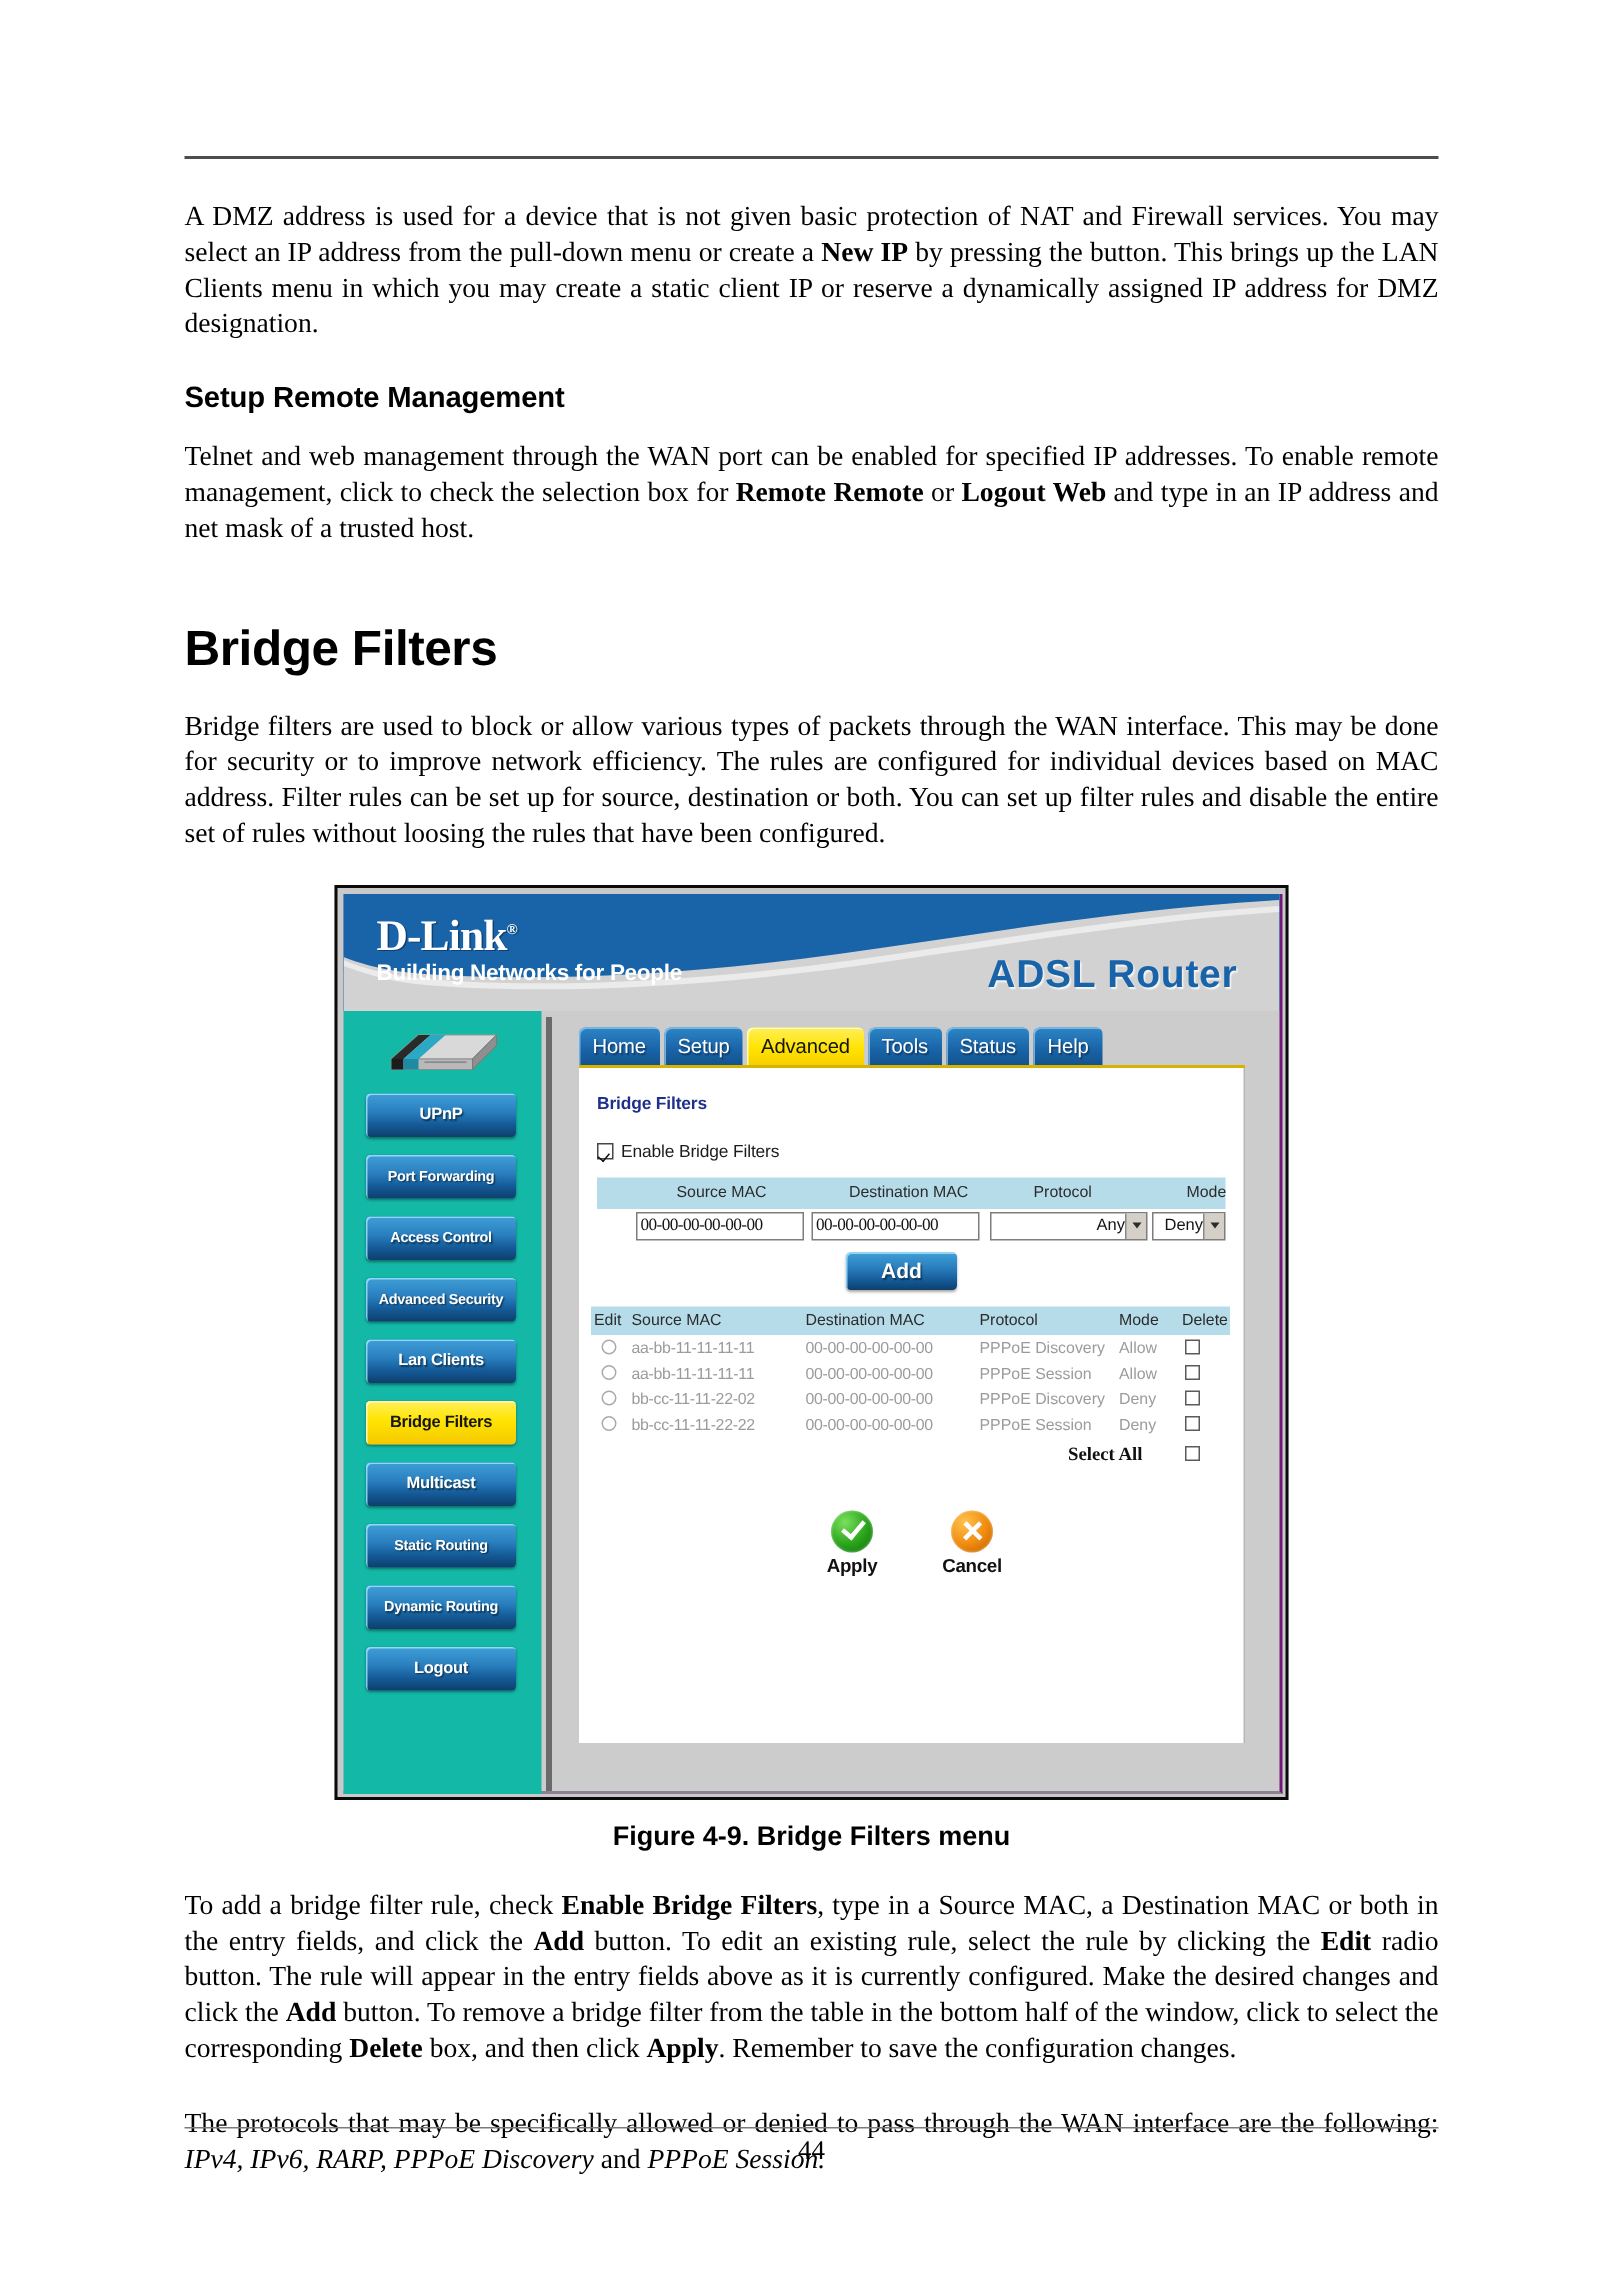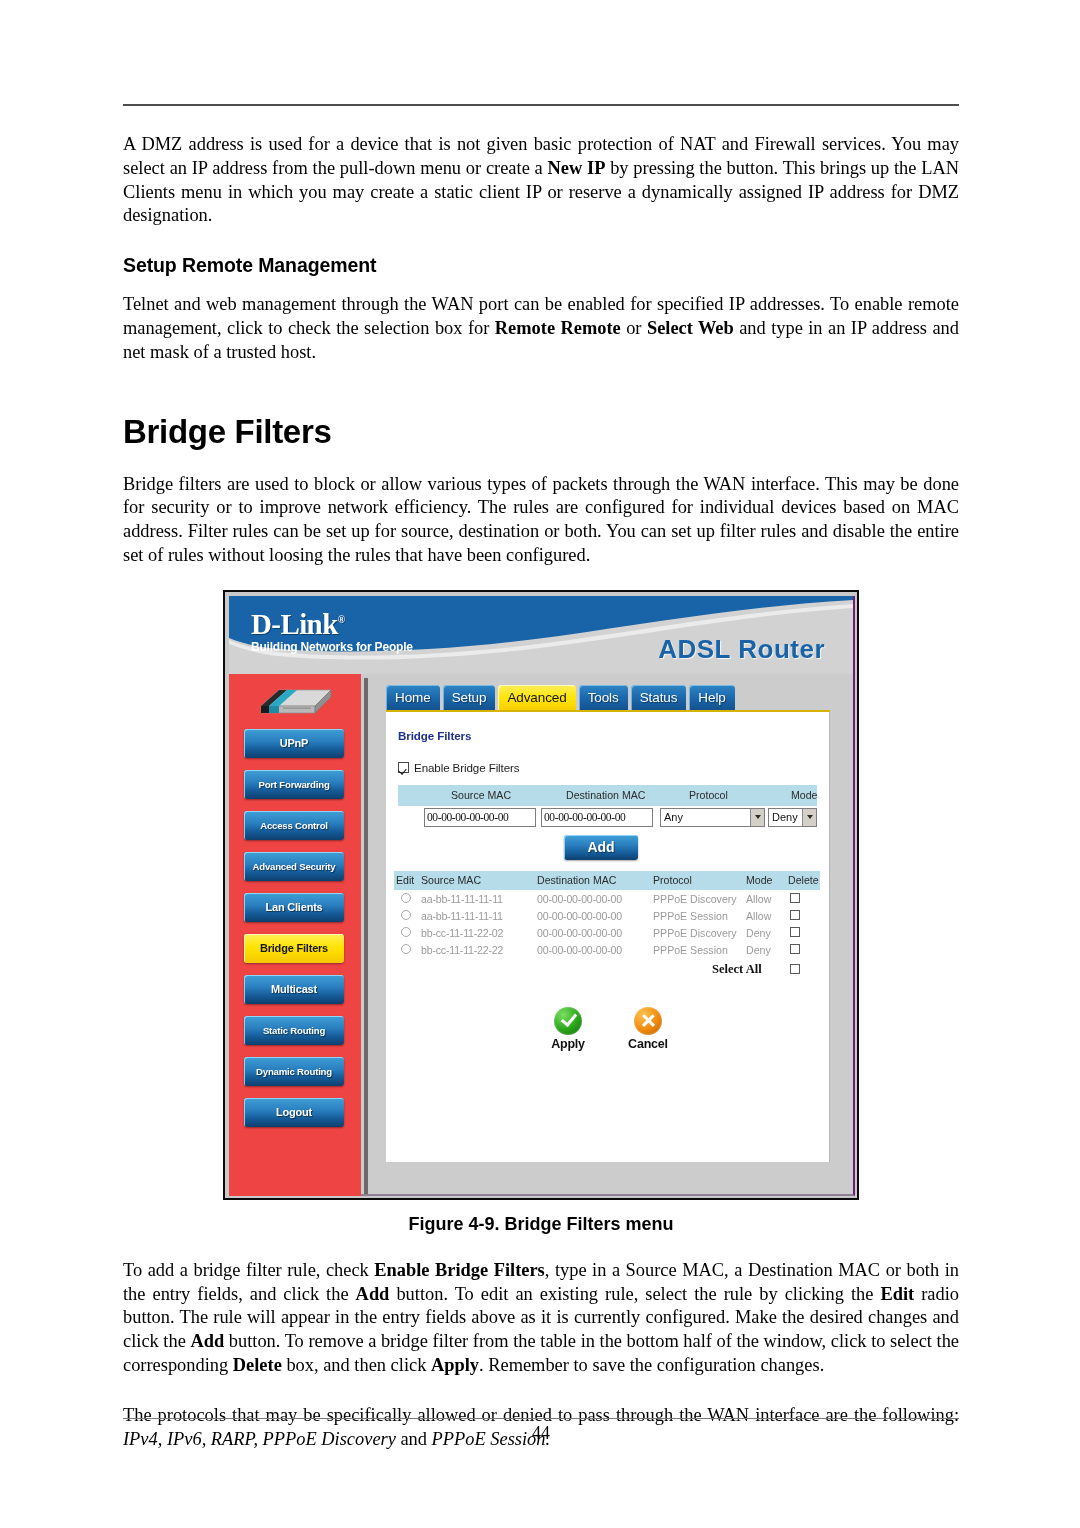--- a/index.html
+++ b/index.html
@@ -134,21 +134,21 @@
     line-height: 1;
     text-shadow: 1px 1px 0 rgba(0,0,0,0.35);
   }
   .dlink-name sup {
     font-size: 10px;
     vertical-align: super;
   }
   .dlink-tag {
     font-family: "Liberation Sans", sans-serif;
     font-weight: bold;
-    font-size: 12px;
+    font-size: 15px;
     color: #ffffff;
     letter-spacing: -0.2px;
     margin-top: 1px;
   }
   .adsl-title {
     position: absolute;
     right: 28px; top: 38px;
     z-index: 4;
     font-family: "Liberation Sans", sans-serif;
     font-weight: bold;
@@ -157,21 +157,21 @@
     letter-spacing: 0.5px;
     text-shadow: 1px 1px 1px rgba(255,255,255,0.8);
   }
 
   
   .sidebar {
     position: absolute;
     left: 0; top: 78px;
     width: 132px;
     height: 522px;
-    background: #ef4444;
+    background: #14b8a6;
     text-decoration: underline;
   }
   .device-icon {
     position: absolute;
     left: 24px; top: 6px;
     width: 84px; height: 42px;
   }
   .side-btns {
     position: absolute;
     left: 15px; top: 55px;
@@ -340,20 +340,21 @@
   .mac-input.dst { left: 143px; }
   .sel {
     position: absolute;
     height: 19px;
     border: 1px solid #7d7d7d;
     background: #ffffff;
     font-size: 11px;
     color: #141414;
     display: flex;
     align-items: center;
+    text-align: right;
   }
   .sel .val { padding-left: 3px; flex: 1 1 auto; }
   .sel .arrow {
     width: 14px; height: 100%;
     background: #d4d0c8;
     border-left: 1px solid #8a8a8a;
     display: flex; align-items: center; justify-content: center;
     flex: 0 0 auto;
   }
   .sel .arrow i {
@@ -521,21 +522,21 @@
 
 <div class="page">
 
   <div class="content-col">
 
     <div class="head-rule"></div>
 
     <p class="body">A DMZ address is used for a device that is not given basic protection of NAT and Firewall services. You may select an IP address from the pull-down menu or create a <b>New IP</b> by pressing the button. This brings up the LAN Clients menu in which you may create a static client IP or reserve a dynamically assigned IP address for DMZ designation.</p>
 
     <h3 class="sub-head">Setup Remote Management</h3>
-    <p class="body">Telnet and web management through the WAN port can be enabled for specified IP addresses. To enable remote management, click to check the selection box for <b>Remote Remote</b> or <b>Select Web</b> and type in an IP address and net mask of a trusted host.</p>
+    <p class="body">Telnet and web management through the WAN port can be enabled for specified IP addresses. To enable remote management, click to check the selection box for <b>Remote Remote</b> or <b>Logout Web</b> and type in an IP address and net mask of a trusted host.</p>
 
     <div class="spacer-lg"></div>
 
     <h2 class="chapter-head">Bridge Filters</h2>
     <p class="body tight">Bridge filters are used to block or allow various types of packets through the WAN interface. This may be done for security or to improve network efficiency. The rules are configured for individual devices based on MAC address. Filter rules can be set up for source, destination or both. You can set up filter rules and disable the entire set of rules without loosing the rules that have been configured.</p>
 
     <div class="figure-wrap">
 
       <div class="router-shot">
         <div class="shot-inner">

